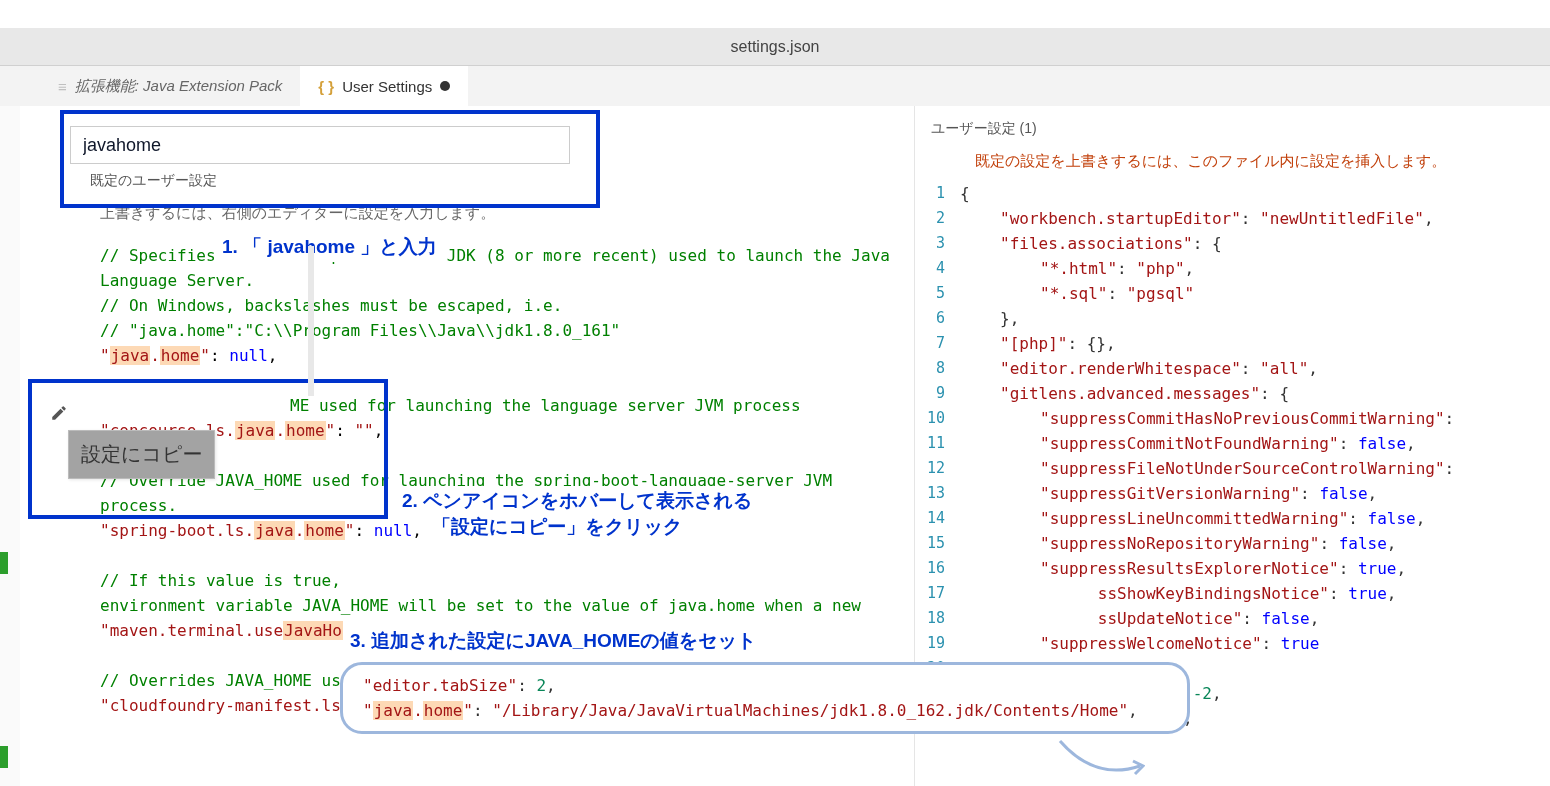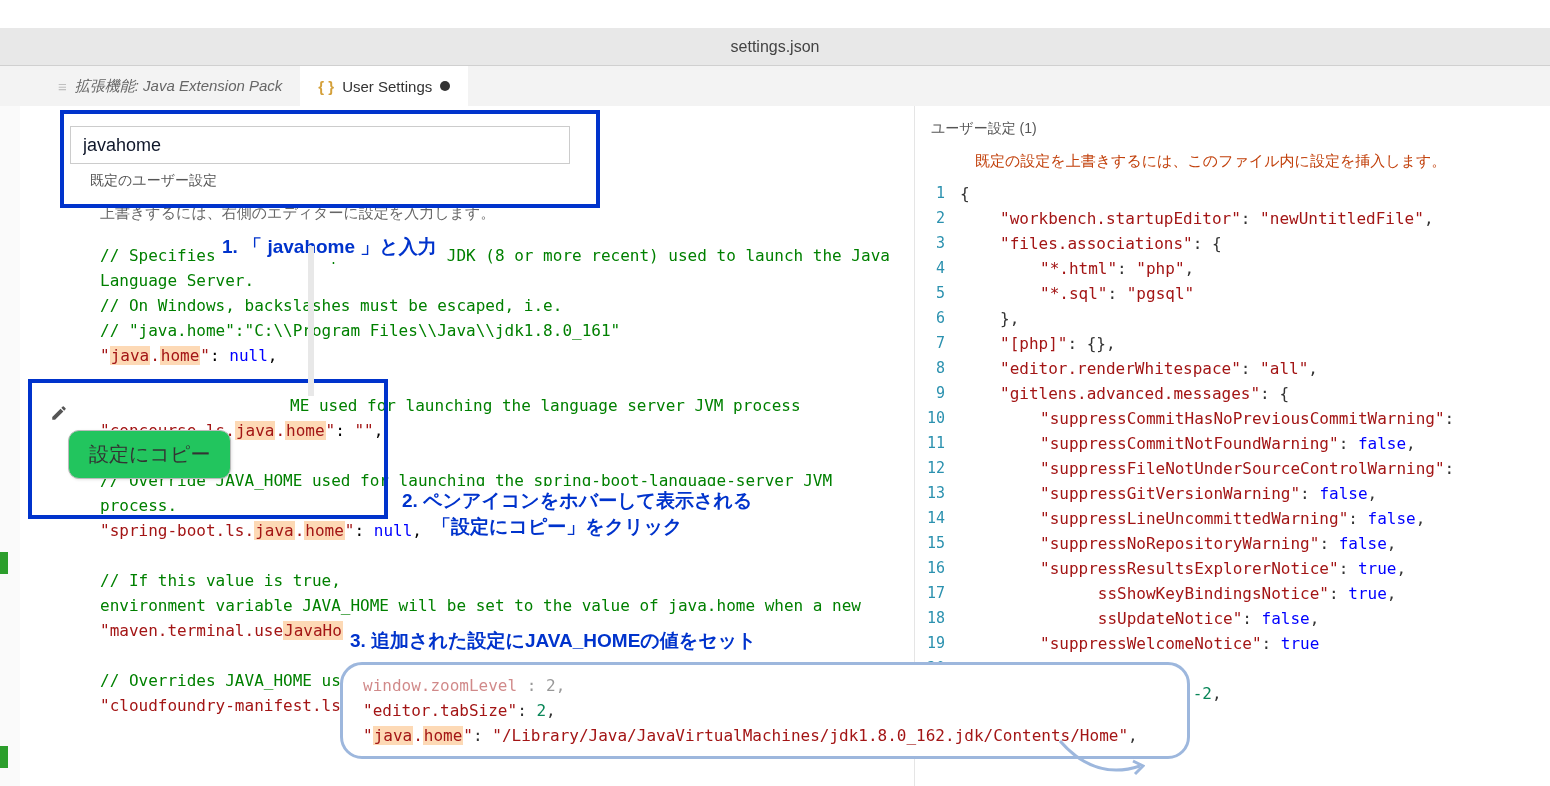--- a/index.html
+++ b/index.html
@@ -27,21 +27,21 @@
 .code-area { font-family: Menlo, Consolas, monospace; font-size: 16px; line-height: 25px; padding-left: 80px; padding-top: 20px; }
 .comment { color: #008000; }
 .key { color: #a31515; }
 .val-null { color: #0000ff; }
 .val-str { color: #a31515; }
 .val-num { color: #098658; }
 .val-bool { color: #0000ff; }
 .punct { color: #000; }
 .hl { background: #fdd9b5; padding: 0 1px; }
 .pencil { position: absolute; left: 30px; top: 298px; width: 18px; height: 18px; color: #555; }
-.tooltip { position: absolute; left: 48px; top: 324px; background: #22c55e; border: 1px solid #bbb; border-radius: 11px; padding: 10px 20px; font-size: 20px; color: #333; box-shadow: 1px 1px 3px rgba(0,0,0,0.1); }
+.tooltip { position: absolute; left: 48px; top: 324px; background: #a3a3a3; border: 1px solid #bbb; border-radius: 0; padding: 10px 12px; font-size: 20px; color: #333; box-shadow: 1px 1px 3px rgba(0,0,0,0.1); }
 .right-code { font-family: Menlo, Consolas, monospace; font-size: 16px; line-height: 25px; }
 .line { display: flex; }
 .ln { width: 45px; text-align: right; padding-right: 15px; color: #2b91af; font-size: 15px; flex-shrink: 0; }
 .lc { white-space: pre; }
 .ind1 { padding-left: 40px; }
 .ind2 { padding-left: 80px; }
 .callout { position: absolute; border: 3px solid #9db7dd; border-radius: 22px; background: #fff; left: 340px; top: 556px; width: 850px; padding: 8px 20px; font-family: Menlo, Consolas, monospace; font-size: 16px; line-height: 25px; }
 .callout-arrow { position: absolute; left: 1055px; top: 630px; width: 90px; height: 50px; pointer-events: none; }
 .minimap { position: absolute; right: 600px; top: 140px; width: 6px; height: 150px; background: #e8e8e8; }
 .green-mark { position: absolute; left: 0; width: 8px; height: 22px; background: #2c9e2c; }
@@ -202,21 +202,20 @@
           <span class="lc ind1"><span class="key">"<span>window.zoomLevel</span>"</span>: <span class="val-num">-2</span>,</span>
         </div>
       <div class="line">
           <span class="ln">22</span>
           <span class="lc ind1"><span class="key">"<span>editor.tabSize</span>"</span>: <span class="val-num">2</span>,</span>
         </div>
     </div>
   </div>
 
   <div class="callout">
-    <div><span style="opacity:0.5">   <span class="key"><span>window.zoomLevel</span></span> :  <span>2</span>,</span></div>
     <div><span class="key">"<span>editor.tabSize</span>"</span>: <span class="val-num">2</span>,</div>
     <div><span class="key">"<span class="hl">java</span>.<span class="hl">home</span>"</span>: <span class="val-str">"<span>/Library/Java/JavaVirtualMachines/jdk1.8.0_162.jdk/Contents/Home</span>"</span>,</div>
   </div>
   <svg class="callout-arrow" viewBox="0 0 90 50">
       <path d="M5 5 Q 40 45 85 30" stroke="#9db7dd" stroke-width="3" fill="none"></path>
       <path d="M78 25 L88 30 L80 38" stroke="#9db7dd" stroke-width="3" fill="none"></path>
     </svg>
 </div>
 
 </body></html>

